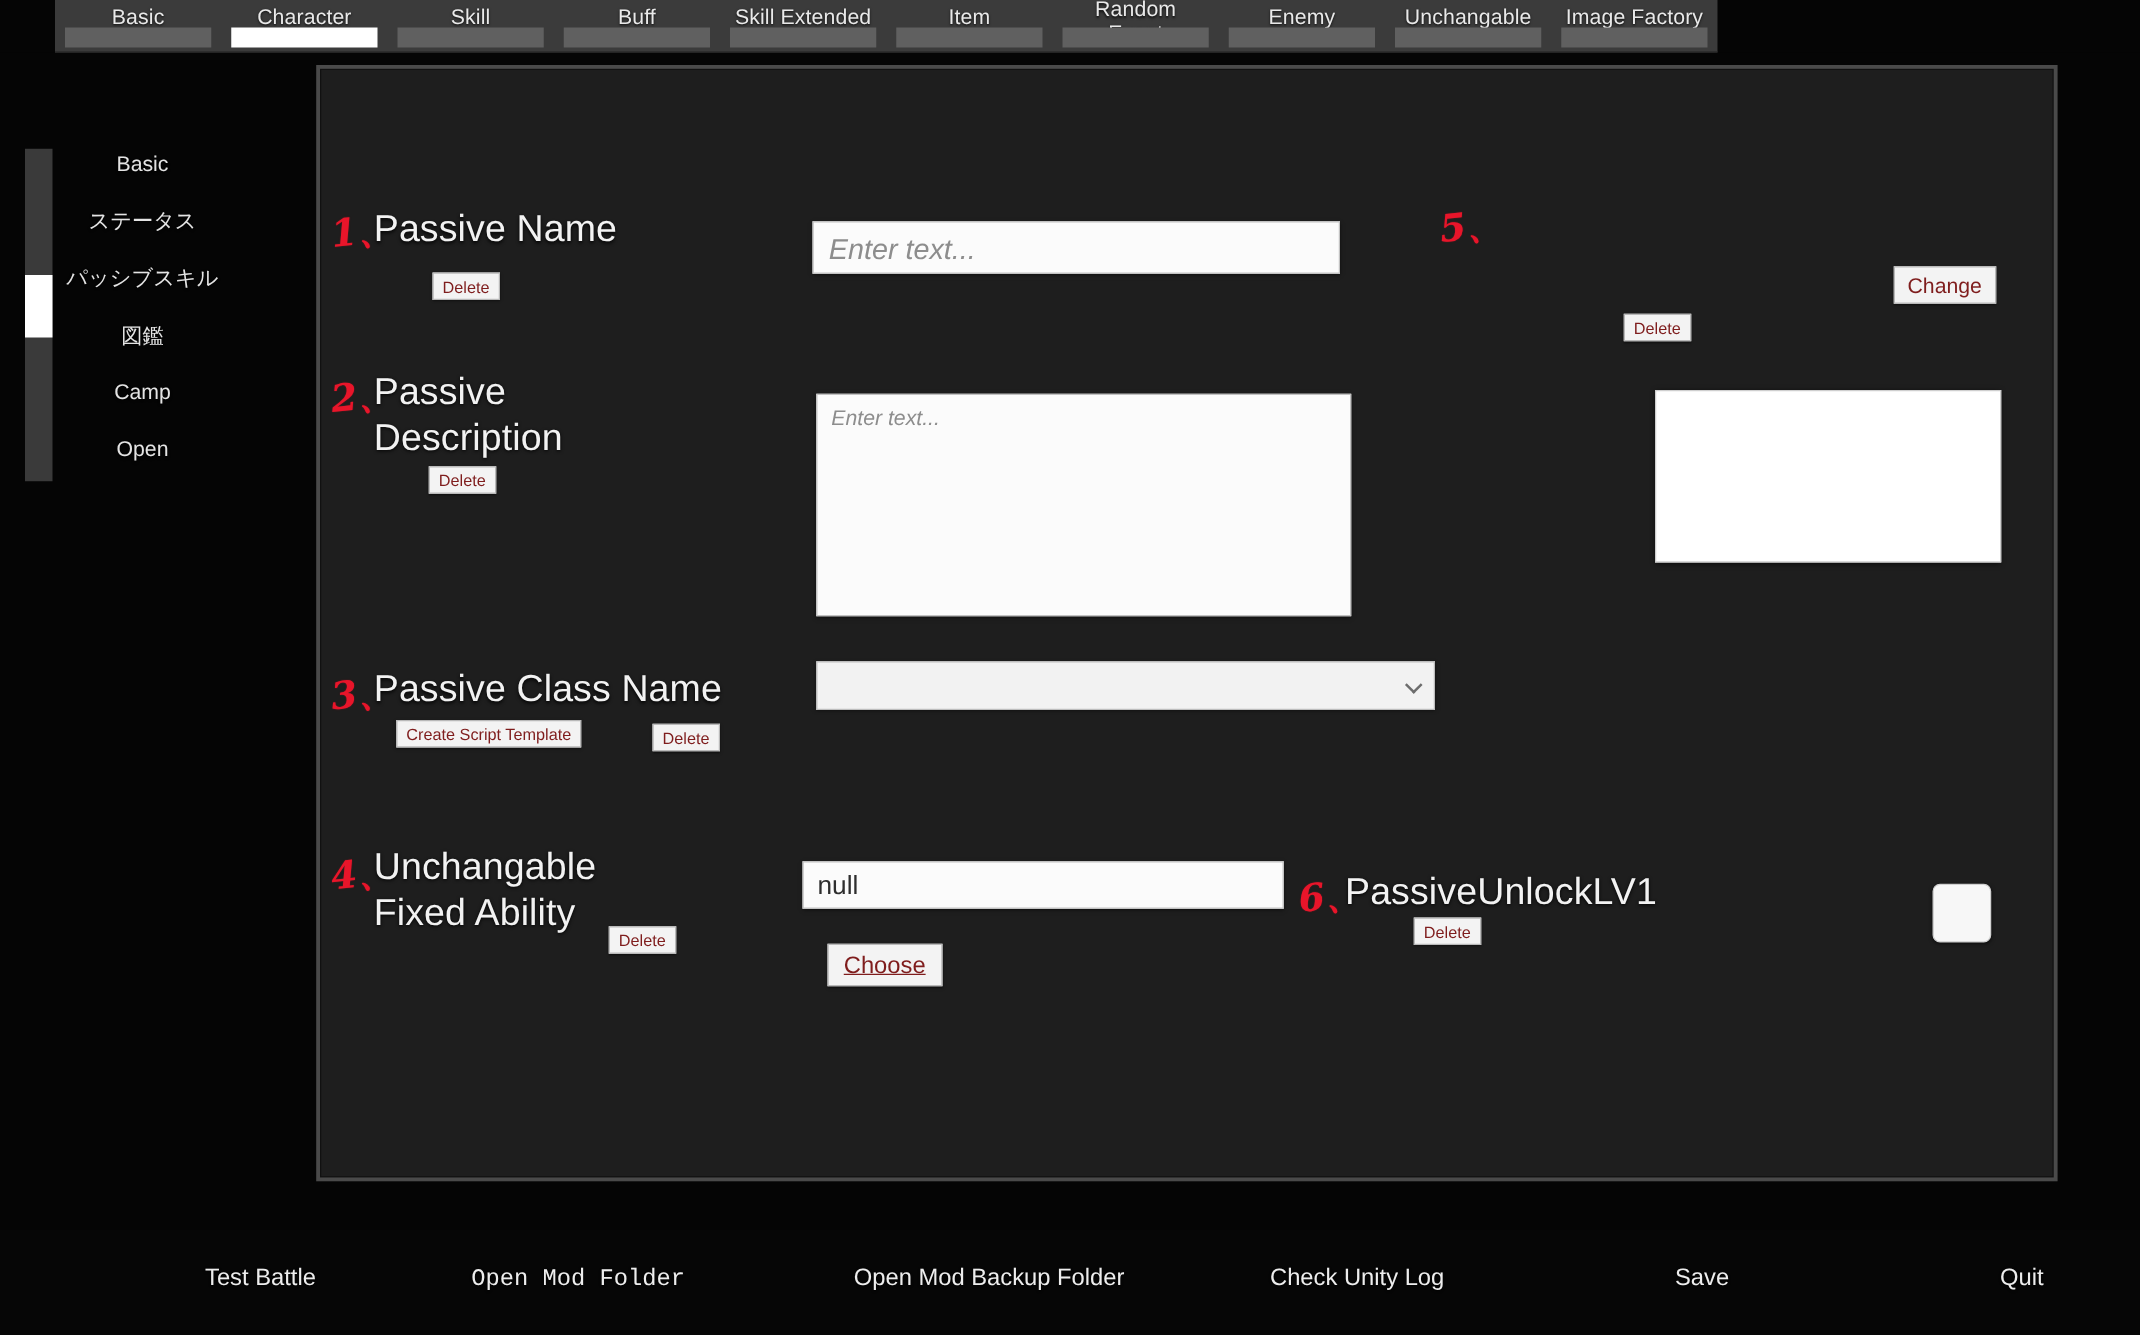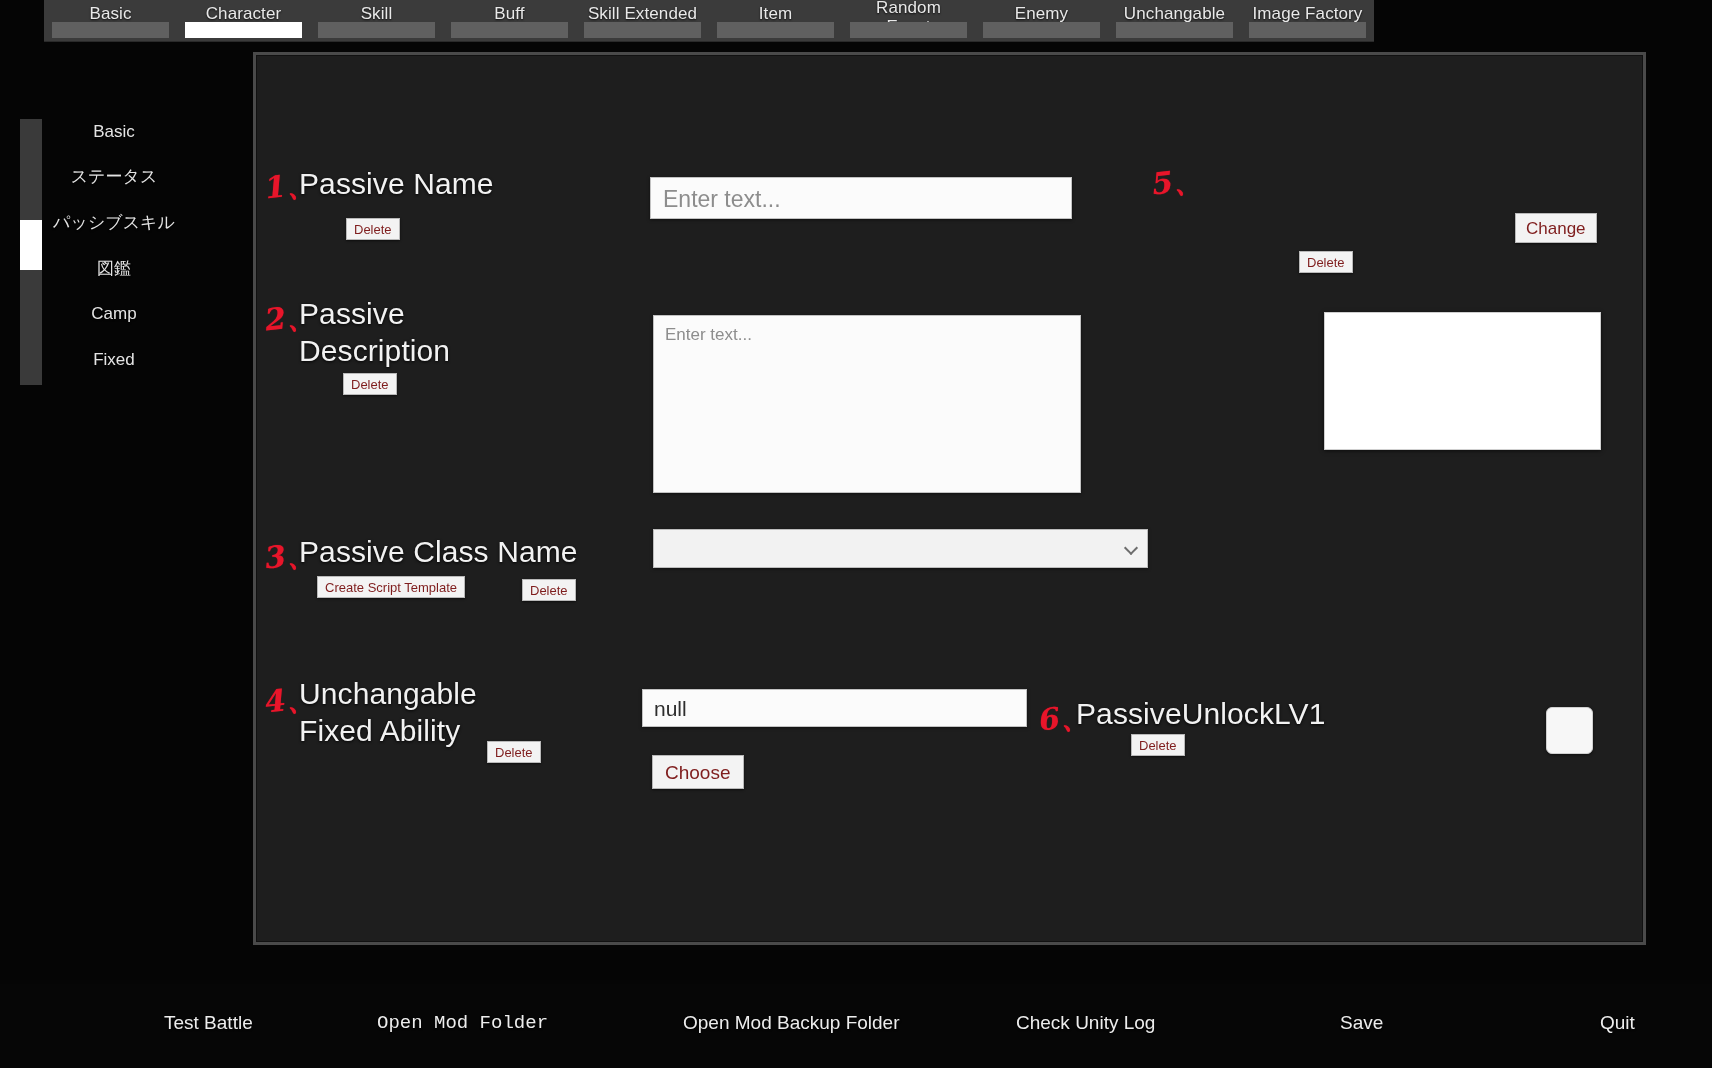--- a/index.html
+++ b/index.html
@@ -87,21 +87,21 @@
   .btn.big{font-size:19px;height:34px;padding:0 12px;}
   .btn.mid{font-size:17px;height:30px;padding:0 10px;}
 
   .txtfield{
     position:absolute;background:#fbfbfb;border:1px solid #c2c2c2;
     box-shadow:0 1px 3px rgba(0,0,0,.5);
     box-sizing:border-box;color:#3b3b3b;
     display:flex;align-items:flex-start;
   }
   .txtfield .ph{
-    color:#8d8d8d;
+    color:#8d8d8d;font-style:italic;
   }
   .txtfield .val{color:#2e2e2e;}
 
   .dropdown{
     position:absolute;background:#f2f2f2;border:1px solid #bdbdbd;
     box-shadow:0 1px 3px rgba(0,0,0,.5);box-sizing:border-box;
     display:flex;align-items:center;justify-content:flex-end;
   }
   .dropdown .chev{
     margin-right:10px;width:12px;height:12px;position:relative;
@@ -196,21 +196,21 @@
 
 <div id="sidebar">
   <div id="sb-track"></div>
   <div id="sb-thumb"></div>
 
   <div class="sb-item" style="top:22px;"><span>Basic</span></div>
   <div class="sb-item" style="top:67px;"><span>ステータス</span></div>
   <div class="sb-item" style="top:113px;left:20px;width:188px;"><span>パッシブスキル</span></div>
   <div class="sb-item" style="top:159px;"><span>図鑑</span></div>
   <div class="sb-item" style="top:204px;"><span>Camp</span></div>
-  <div class="sb-item" style="top:250px;"><span>Fixed</span></div>
+  <div class="sb-item" style="top:250px;"><span>Open</span></div>
 </div>
 
 <div id="panel">
 
   <div class="annot" style="left:9px;top:116px;">1、</div>
   <div class="row-label" style="left:43px;top:110px;width:300px;">Passive Name</div>
   <div class="btn" style="left:90px;top:163px;">Delete</div>
   <div class="txtfield" style="left:394px;top:122px;width:422px;height:42px;padding:7px 12px;font-size:23px;line-height:28px;">
     <span class="ph">Enter text...</span>
   </div>
@@ -237,21 +237,21 @@
     <span class="chev"></span>
   </div>
 
   <div class="annot" style="left:9px;top:630px;">4、</div>
   <div class="row-label" style="left:43px;top:620px;width:340px;white-space:pre-line;">Unchangable
 Fixed Ability</div>
   <div class="btn" style="left:231px;top:686px;">Delete</div>
   <div class="txtfield" style="left:386px;top:634px;width:385px;height:38px;padding:5px 11px;font-size:21px;line-height:27px;">
     <span class="val">null</span>
   </div>
-  <div class="btn big" style="left:396px;top:700px;">Choose</div>
+  <div class="btn big" style="left:406px;top:700px;text-decoration:underline;">Choose</div>
 
   <div class="annot" style="left:783px;top:648px;">6、</div>
   <div class="row-label" style="left:820px;top:640px;width:330px;">PassiveUnlockLV1</div>
   <div class="btn" style="left:875px;top:679px;">Delete</div>
   <div id="unlock-checkbox" style="left:1290px;top:652px;"></div>
 
 </div>
 
 <div id="bottombar">
   <div class="bottom-btn" style="left:164px;">Test Battle</div>

